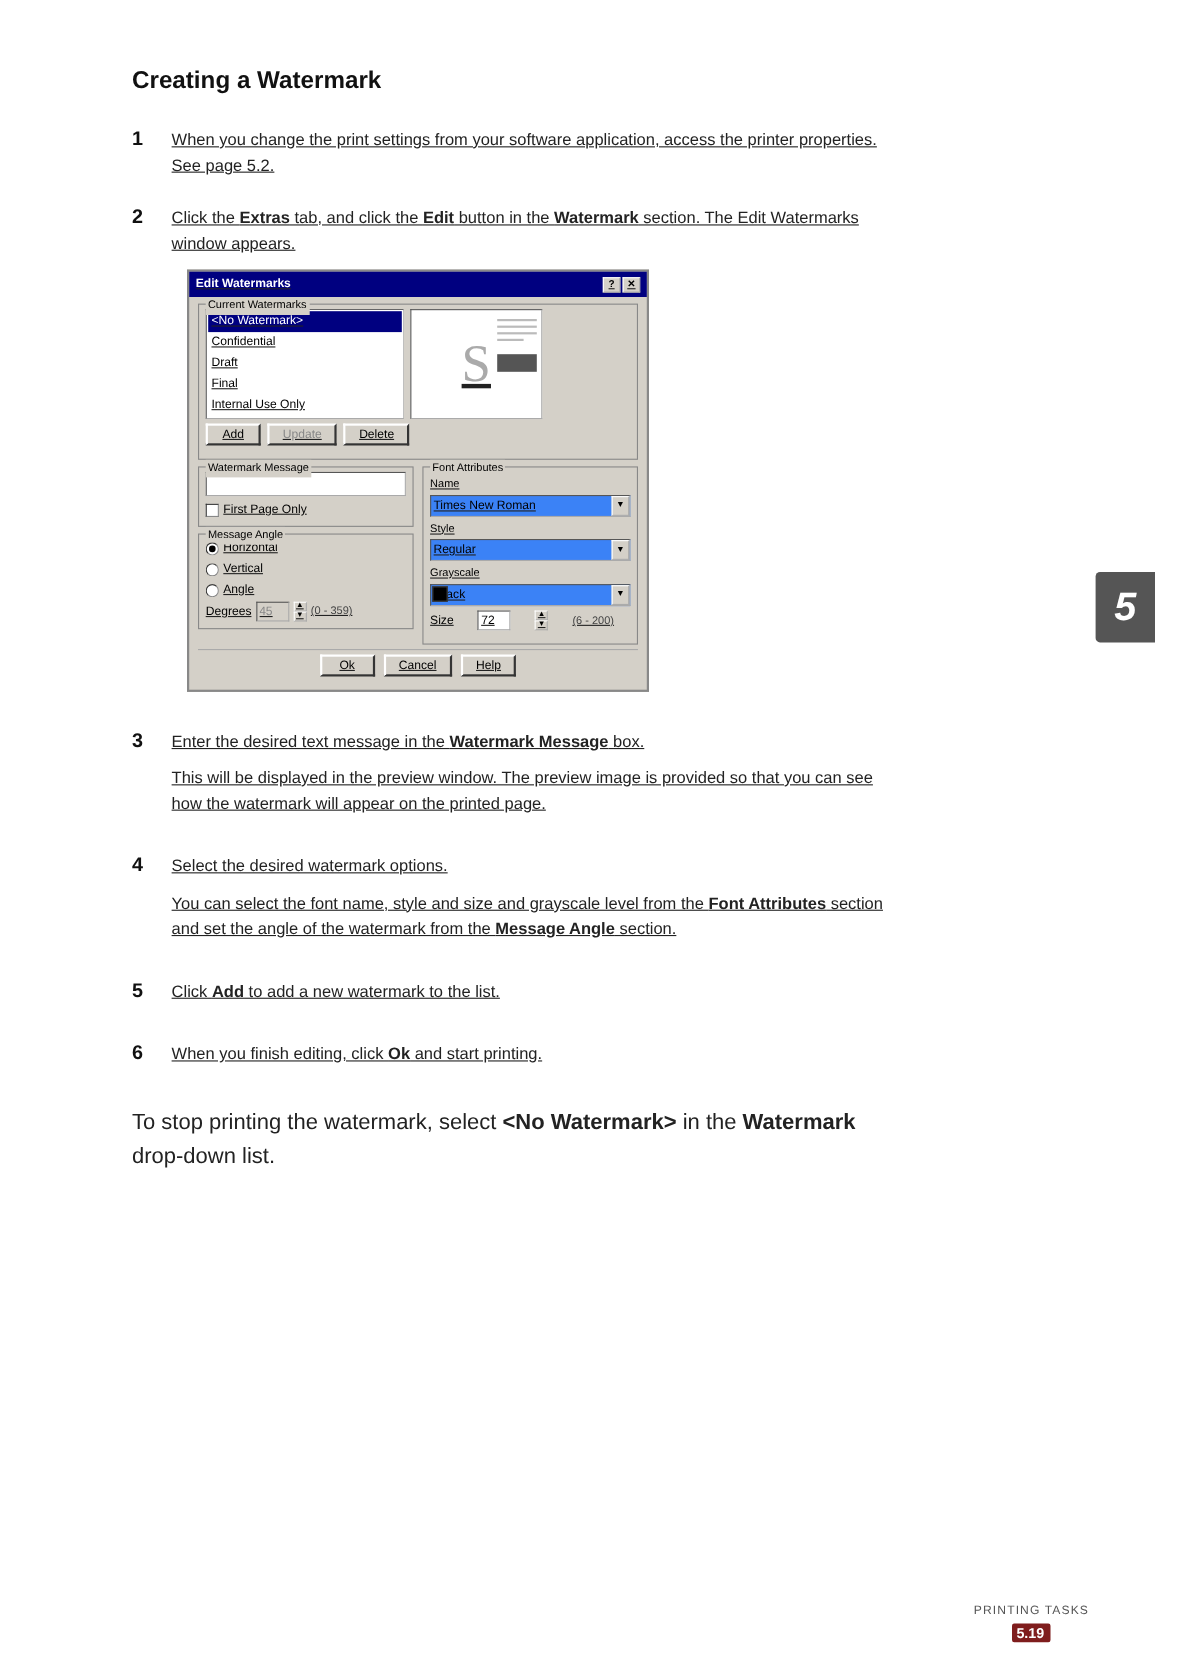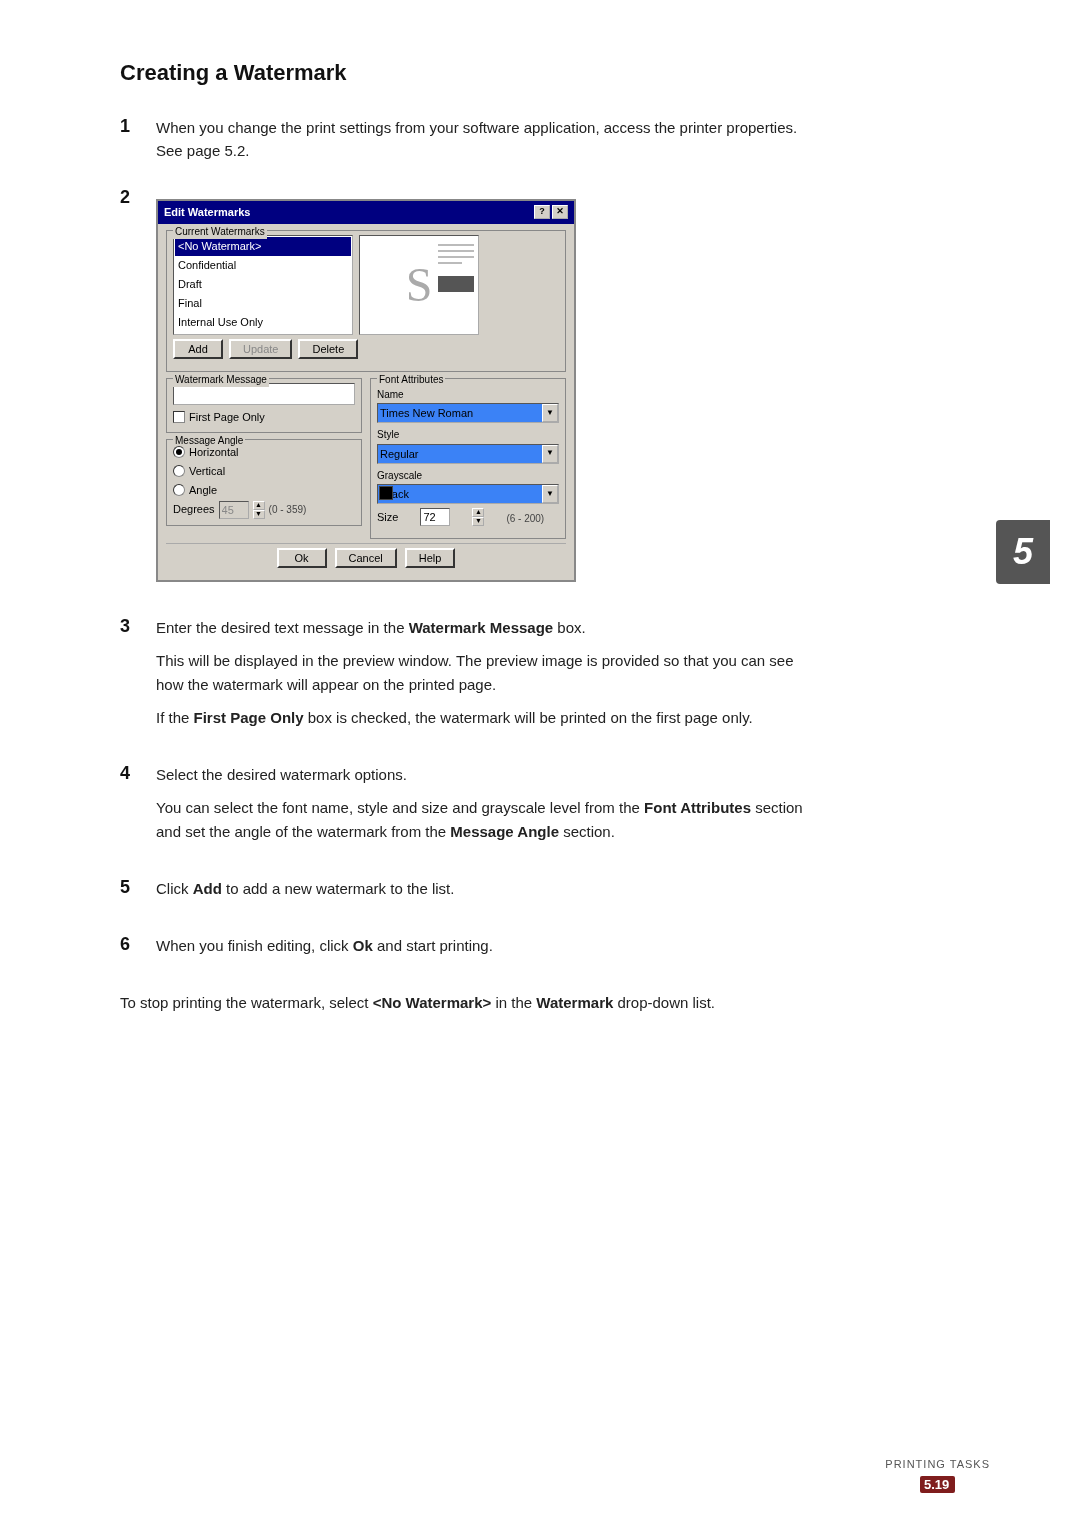--- a/index.html
+++ b/index.html
@@ -37,34 +37,35 @@
       color: #111;
       min-width: 36px;
       padding-top: 0px;
     }
 
     .step-content {
       flex: 1;
       font-size: 15px;
       line-height: 1.55;
       color: #222;
+      text-decoration: underline;
     }
 
     .step-content p {
       margin-bottom: 10px;
     }
 
     .step-content .sub-para {
       margin-top: 10px;
       margin-bottom: 10px;
     }
 
     
     .dialog-wrapper {
-      margin: 12px 0 10px 0;
+      margin: 12px 0 10px 14px;
     }
 
     .dialog {
       border: 2px solid #888;
       background: #d4d0c8;
       width: 420px;
       font-family: Arial, Helvetica, sans-serif;
       font-size: 11px;
       color: #000;
       position: relative;
@@ -380,21 +381,21 @@
       display: flex;
       justify-content: center;
       gap: 8px;
       padding: 4px 0 6px 0;
       border-top: 1px solid #aaa;
       margin-top: 4px;
     }
 
     .footer-text {
       margin-top: 18px;
-      font-size: 15px;
+      font-size: 20px;
       line-height: 1.55;
     }
 
     
     .chapter-tab {
       position: absolute;
       right: 30px;
       top: 520px;
       width: 54px;
       height: 64px;
@@ -451,20 +452,21 @@
   <div class="step">
     <div class="step-number">1</div>
     <div class="step-content">
       <span>When you change the print settings from your software application, access the printer properties. See page 5.2.</span>
     </div>
   </div>
 
   <div class="step">
     <div class="step-number">2</div>
     <div class="step-content">
+      <p>Click the <strong>Extras</strong> tab, and click the <strong>Edit</strong> button in the <strong>Watermark</strong> section. The Edit Watermarks window appears.</p>
 
       <div class="dialog-wrapper">
         <div class="dialog">
 
           <div class="dialog-titlebar">
             <span>Edit Watermarks</span>
             <div class="dialog-titlebar-buttons">
               <div class="title-btn">?</div>
               <div class="title-btn">✕</div>
             </div>
@@ -598,21 +600,20 @@
         </div>
       </div>
     </div>
   </div>
 
   <div class="step">
     <div class="step-number">3</div>
     <div class="step-content">
       <p>Enter the desired text message in the <strong>Watermark Message</strong> box.</p>
       <p class="sub-para">This will be displayed in the preview window. The preview image is provided so that you can see how the watermark will appear on the printed page.</p>
-      <p class="sub-para">If the <strong>First Page Only</strong> box is checked, the watermark will be printed on the first page only.</p>
     </div>
   </div>
 
   <div class="step">
     <div class="step-number">4</div>
     <div class="step-content">
       <p>Select the desired watermark options.</p>
       <p class="sub-para">You can select the font name, style and size and grayscale level from the <strong>Font Attributes</strong> section and set the angle of the watermark from the <strong>Message Angle</strong> section.</p>
     </div>
   </div>

